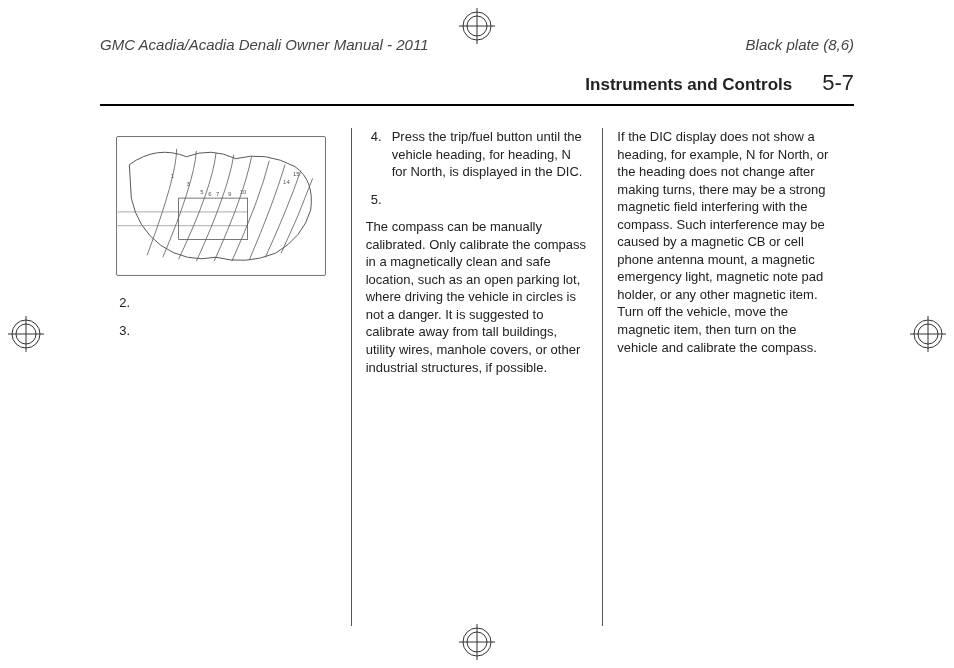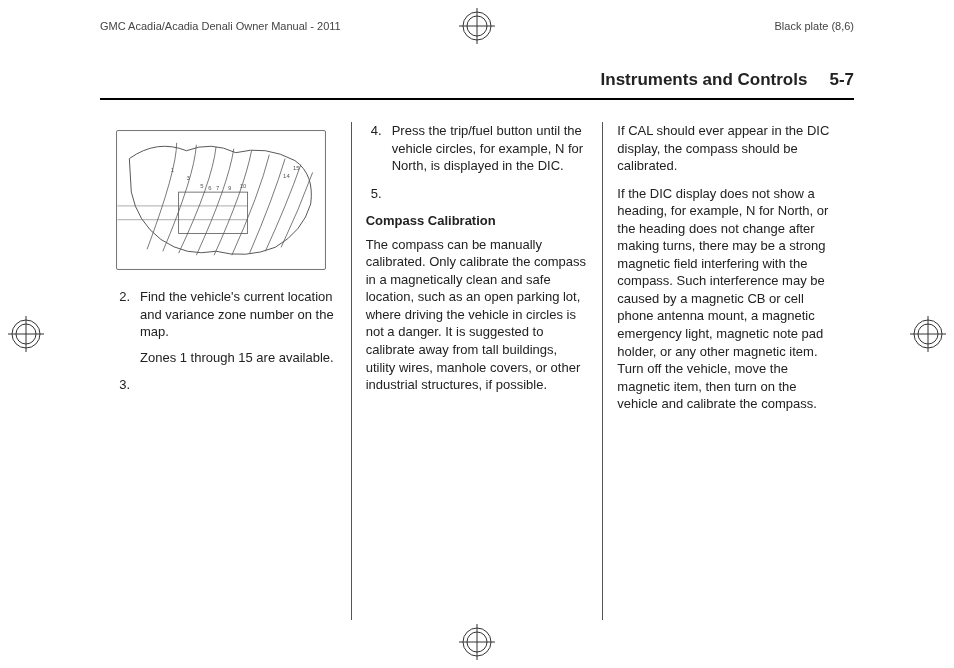--- a/index.html
+++ b/index.html
@@ -7,26 +7,26 @@
   .page { position: relative; width: 954px; height: 668px; }
 
   
   .reg { position: absolute; width: 36px; height: 36px; }
   .reg svg { width: 36px; height: 36px; display:block; }
   .reg-top   { top: 8px;  left: 50%; transform: translateX(-50%); }
   .reg-bot   { bottom: 8px; left: 50%; transform: translateX(-50%); }
   .reg-left  { left: 8px; top: 50%; transform: translateY(-50%); }
   .reg-right { right: 8px; top: 50%; transform: translateY(-50%); }
 
-  .topbar { position: absolute; top: 20px; left: 100px; right: 100px; display:flex; justify-content:space-between; font-size: 11px; color:#444; }
+  .topbar { position: absolute; top: 36px; left: 100px; right: 100px; display:flex; justify-content:space-between; font-size: 15px; color:#444;font-style:italic; }
 
   .frame { position: absolute; top: 70px; left: 100px; right: 100px; bottom: 60px; }
-  .running-head { display:flex; justify-content:flex-end; align-items:baseline; gap: 22px; border-bottom: 2px solid #000; padding-bottom: 8px; }
+  .running-head { display:flex; justify-content:flex-end; align-items:baseline; gap: 30px; border-bottom: 2px solid #000; padding-bottom: 8px; }
   .running-head .section { font-weight: bold; font-size: 17px; }
-  .running-head .pageno  { font-weight: bold; font-size: 17px; }
+  .running-head .pageno  { font-weight: normal; font-size: 22px; }
 
   .cols { display:flex; gap: 0; margin-top: 22px; height: calc(100% - 40px); }
   .col { flex: 1 1 0; padding: 0 14px; font-size: 13px; line-height: 1.35; }
   .col + .col { border-left: 1px solid #555; }
 
   .map { width: 210px; height: 140px; border: 1px solid #777; border-radius: 2px; margin: 8px 0 18px 2px; background:#fafafa; display:flex; align-items:center; justify-content:center; }
   .map svg { width: 100%; height: 100%; }
 
   ol.steps { list-style: none; }
   ol.steps > li { display:flex; margin-bottom: 10px; }
@@ -117,45 +117,39 @@
             <text x="112" y="60" font-size="6" fill="#555">9</text>
             <text x="124" y="58" font-size="6" fill="#555">10</text>
             <text x="168" y="48" font-size="6" fill="#555">14</text>
             <text x="178" y="40" font-size="6" fill="#555">15</text>
           </svg>
         </div>
 
         <ol class="steps">
           <li>
             <span class="num">2.</span>
-            <span class="body">
-              <span>Find the vehicle's current location and variance zone number on the map.</span>
-              <div class="sub">Zones 1 through 15 are available.</div>
-            </span>
           </li>
           <li>
             <span class="num">3.</span>
           </li>
         </ol>
       </div>
 
       <div class="col">
         <ol class="steps">
           <li>
             <span class="num">4.</span>
-            <span class="body">Press the trip/fuel button until the vehicle circles, for example, N for North, is displayed in the DIC.</span>
+            <span class="body">Press the trip/fuel button until the vehicle heading, for heading, N for North, is displayed in the DIC.</span>
           </li>
           <li>
             <span class="num">5.</span>
           </li>
         </ol>
-        <div class="subhead">Compass Calibration</div>
         <p class="block">The compass can be manually calibrated. Only calibrate the compass in a magnetically clean and safe location, such as an open parking lot, where driving the vehicle in circles is not a danger. It is suggested to calibrate away from tall buildings, utility wires, manhole covers, or other industrial structures, if possible.</p>
       </div>
 
       <div class="col">
-        <p class="block">If CAL should ever appear in the DIC display, the compass should be calibrated.</p>
         <p class="block">If the DIC display does not show a heading, for example, N for North, or the heading does not change after making turns, there may be a strong magnetic field interfering with the compass. Such interference may be caused by a magnetic CB or cell phone antenna mount, a magnetic emergency light, magnetic note pad holder, or any other magnetic item. Turn off the vehicle, move the magnetic item, then turn on the vehicle and calibrate the compass.</p>
       </div>
 
     </div>
   </div>
 </div>
 
 </body></html>

